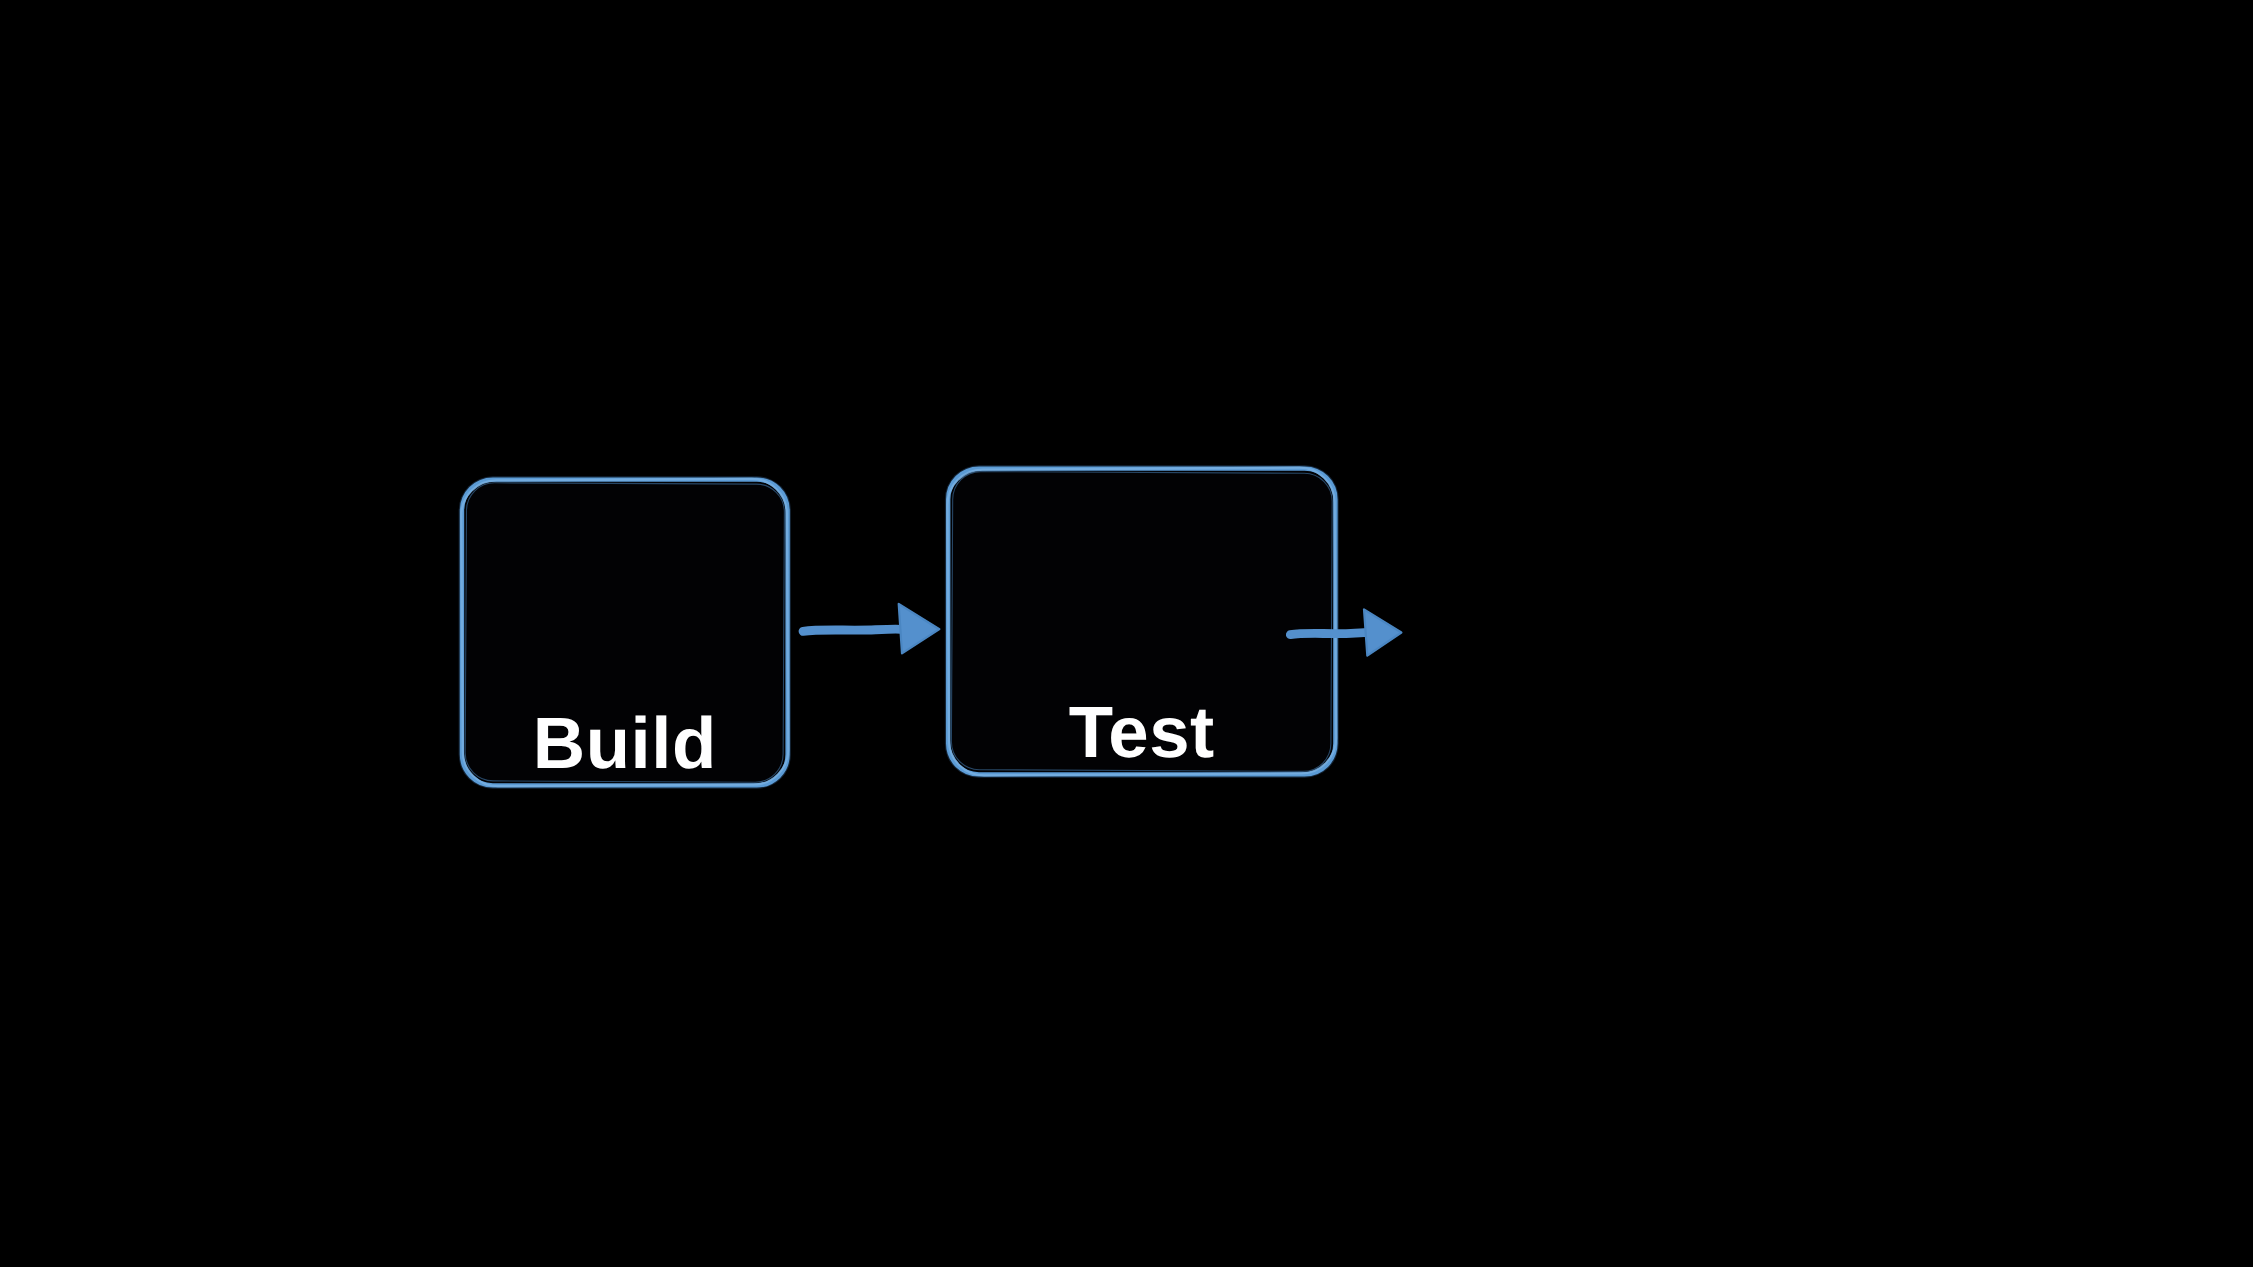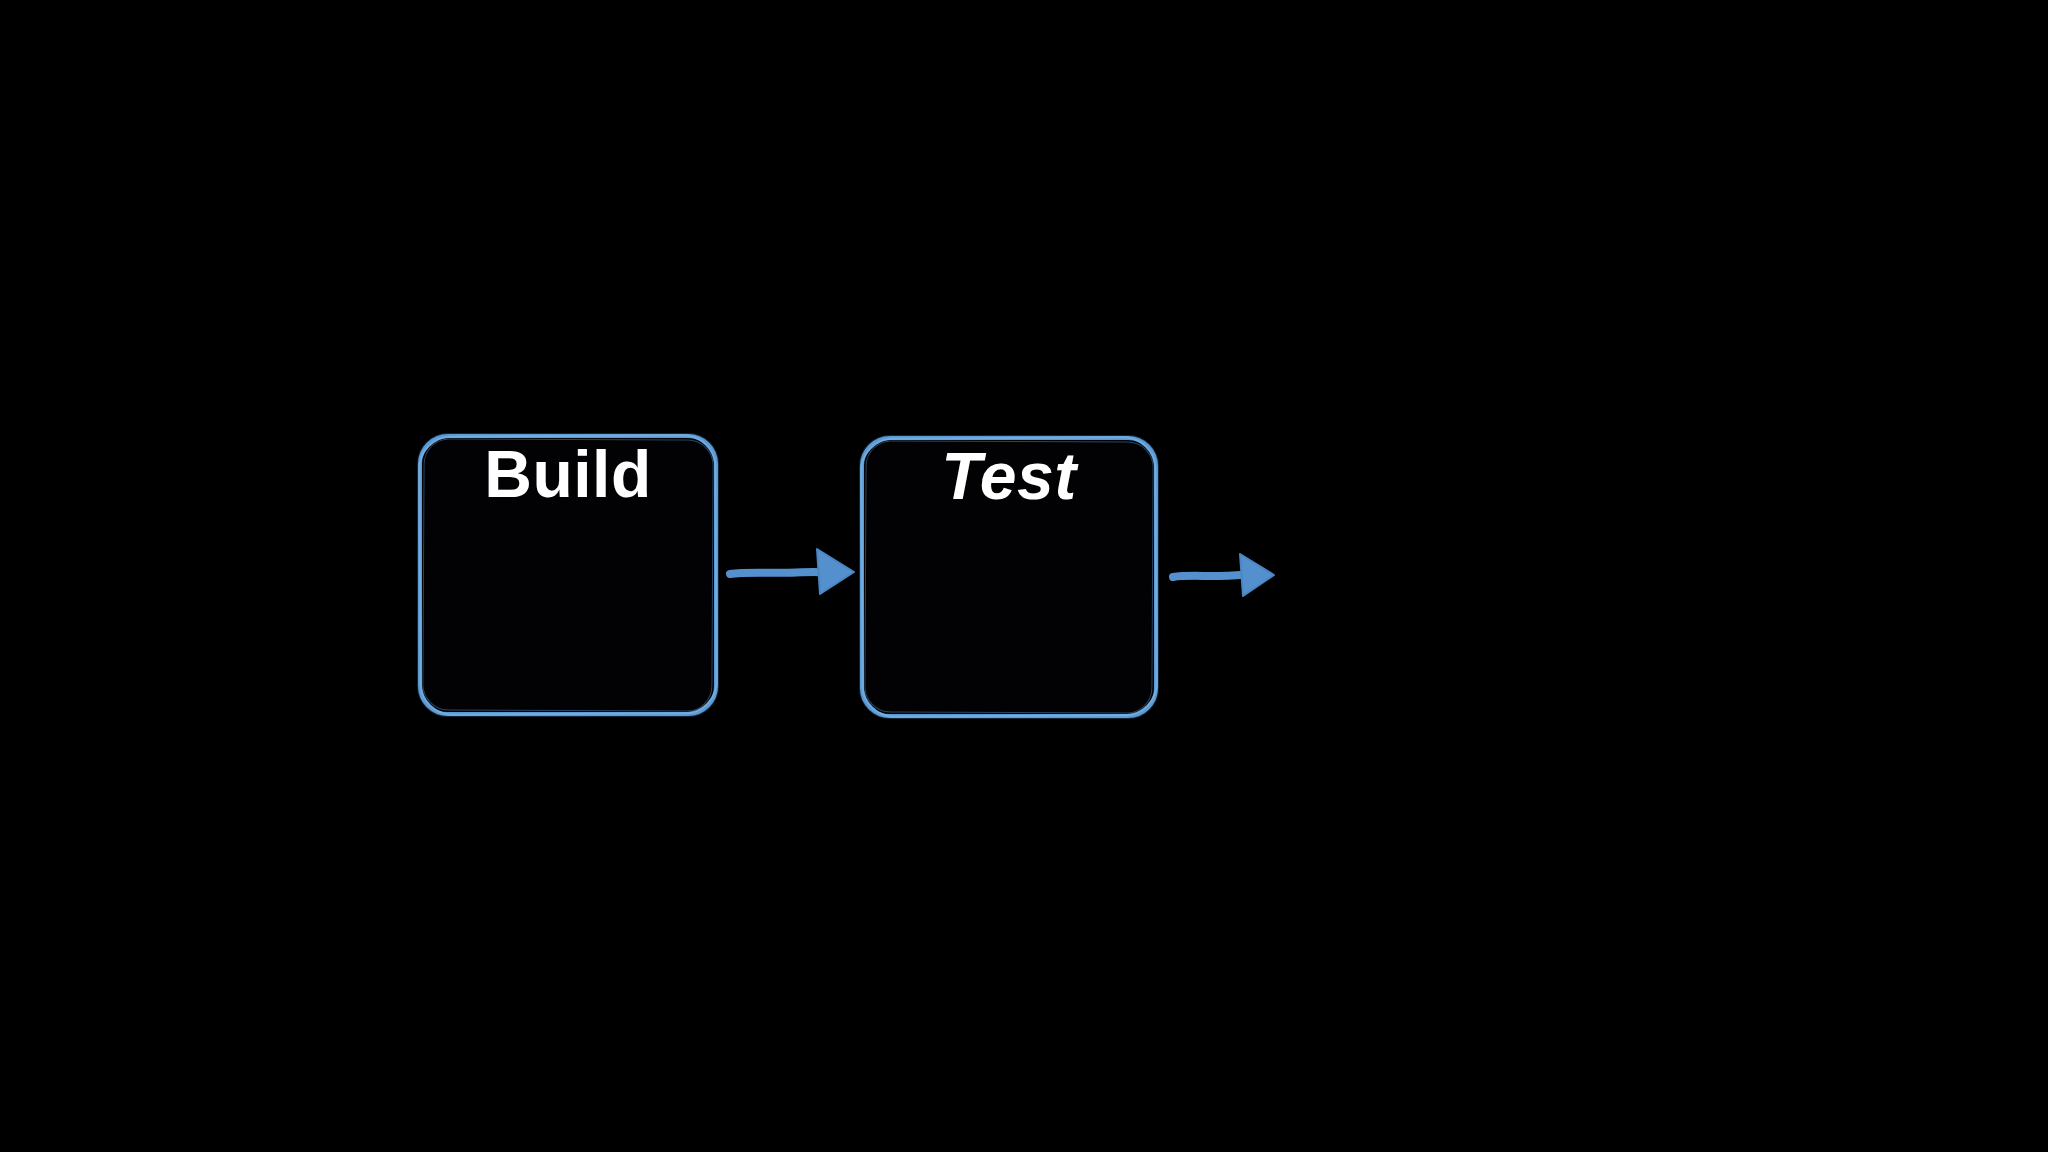--- a/index.html
+++ b/index.html
@@ -10,21 +10,21 @@
     position: relative;
     width: 2048px;
     height: 1152px;
     background: #000000;
   }
 
   
   .node {
     position: absolute;
     display: flex;
-    align-items: flex-start;
+    align-items: flex-end;
     justify-content: center;
     background: #020204;
     border: 4px solid #5b9bd5;
     border-radius: 30px;
     box-shadow: 0 0 0 1px rgba(60,110,160,0.35);
   }
   
   .node::before {
     content: "";
     position: absolute;
@@ -38,21 +38,21 @@
     content: "";
     position: absolute;
     inset: 1px;
     border: 1px solid rgba(70,125,180,0.55);
     border-radius: 26px;
     transform: rotate(0.3deg);
     pointer-events: none;
   }
 
   #node-build  { left: 418px;  top: 434px; width: 300px; height: 282px; }
-  #node-test   { left: 860px;  top: 436px; width: 298px; height: 282px; font-style: italic; }
+  #node-test   { left: 860px;  top: 424px; width: 356px; height: 282px; }
   #node-report { left: 1291px; top: 436px; width: 299px; height: 278px; }
 
   .node-label {
     color: #ffffff;
     font-weight: 700;
     text-align: center;
     letter-spacing: 0.5px;
   }
   .label-large { font-size: 66px; line-height: 1.1; }
   .label-small { font-size: 45px; line-height: 68px; }

